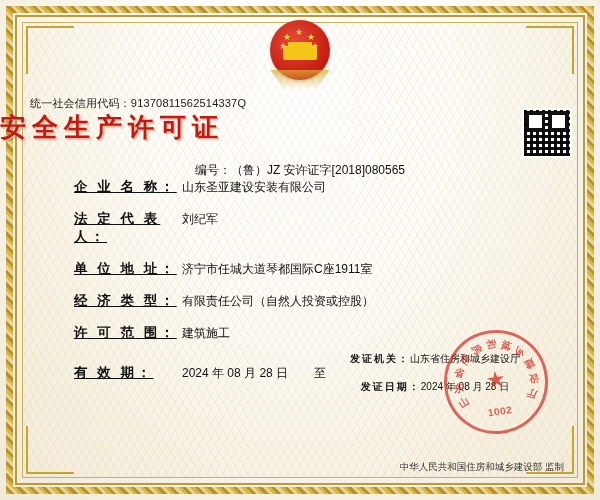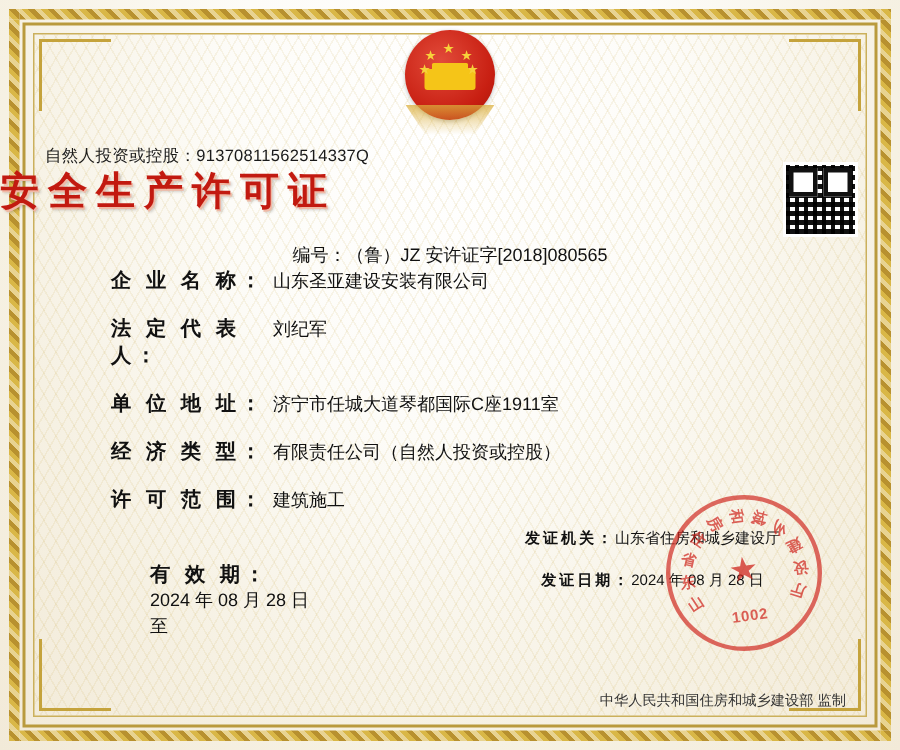--- a/index.html
+++ b/index.html
@@ -114,20 +114,21 @@
   .row{
     display:flex;align-items:baseline;margin-bottom:14px;
     font-size:13px;color:#111;
   }
   .lbl{
     width:108px;flex:none;
     font-weight:bold;
     letter-spacing:3px;
     color:#111;
     font-size:13.5px;
+    text-decoration:underline;
   }
   .val{
     font-size:12px;color:#111;
   }
   .row.valid .sep{margin-left:26px;margin-right:18px;}
 
   .issuer{
     position:absolute;right:80px;top:352px;
     font-size:10px;color:#111;text-align:center;
   }
@@ -183,21 +184,21 @@
     <div class="gate"></div>
     <div class="star" style="left:32px;top:12px;">★</div>
     <div class="star" style="left:20px;top:17px;">★</div>
     <div class="star" style="left:16px;top:26px;">★</div>
     <div class="star" style="left:44px;top:17px;">★</div>
     <div class="star" style="left:48px;top:26px;">★</div>
     <div class="rays"></div>
   </div>
 
   <div class="credit-code">
-    <span>自然人投资或控股：</span><span>91370811562514337Q</span>
+    <span>统一社会信用代码：</span><span>91370811562514337Q</span>
   </div>
 
   <div class="qr"></div>
 
   <div class="title">安全生产许可证</div>
 
   <div class="number">编号：（鲁）JZ 安许证字[2018]080565</div>
 
   <div class="fields">
     <div class="row">
@@ -213,21 +214,21 @@
       <div class="val">济宁市任城大道琴都国际C座1911室</div>
     </div>
     <div class="row">
       <div class="lbl">经 济 类 型：</div>
       <div class="val">有限责任公司（自然人投资或控股）</div>
     </div>
     <div class="row">
       <div class="lbl">许 可 范 围：</div>
       <div class="val">建筑施工</div>
     </div>
-    <div class="row valid" style="margin-top:32px;flex-direction:column;">
+    <div class="row valid" style="margin-top:22px;">
       <div class="lbl">有 效 期：</div>
       <div class="val">2024 年 08 月 28 日</div>
       <div class="val sep">至</div>
     </div>
   </div>
 
   <div class="issuer">
     <div class="irow">
       <span class="ilbl">发证机关：</span><span>山东省住房和城乡建设厅</span>
     </div>

